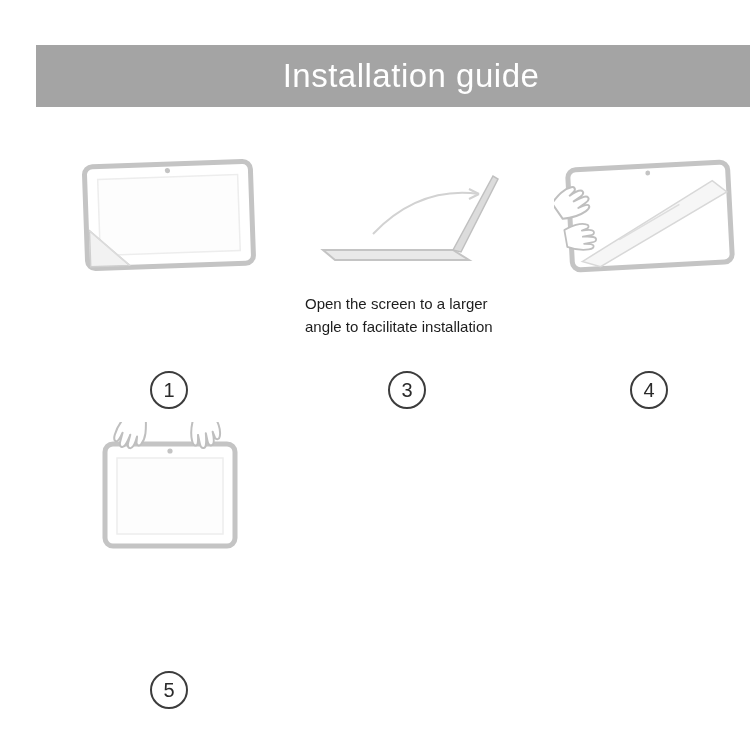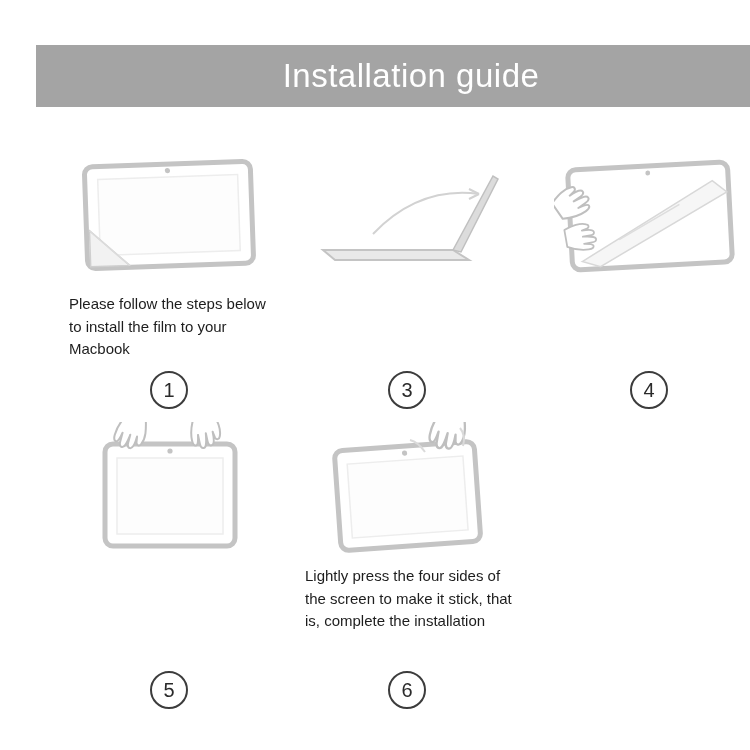--- a/index.html
+++ b/index.html
@@ -60,36 +60,36 @@
         <svg width="190" height="128" viewBox="0 0 190 128">
           <g transform="rotate(-2 95 64)">
             <rect x="12" y="12" width="166" height="102" rx="8" fill="#ffffff" stroke="#c4c4c4" stroke-width="5"></rect>
             <rect x="25" y="25" width="140" height="76" fill="#fdfdfd" stroke="#ededed" stroke-width="1.5"></rect>
             <circle cx="95" cy="18.5" r="2.6" fill="#c4c4c4"></circle>
             <path d="M15,112 L54,112 L15,76 Z" fill="#f2f2f2" stroke="#cfcfcf" stroke-width="1.5"></path>
             <path d="M15,76 Q32,92 54,112" fill="none" stroke="#dcdcdc" stroke-width="1.5"></path>
           </g>
         </svg>
       </div>
-      <div class="caption">Please follow the steps below to install the film to your Macbook</div>
       <div class="numwrap">
         <div class="numcircle">1</div>
       </div>
     </div>
 
 
     <div class="step">
       <div class="illus">
         <svg width="200" height="128" viewBox="0 0 200 128">
           <path d="M16,98 L146,98 L162,108 L28,108 Z" fill="#e9e9e9" stroke="#c4c4c4" stroke-width="2"></path>
           <path d="M146,98 L186,24 L191,27 L154,100 Z" fill="#dcdcdc" stroke="#c0c0c0" stroke-width="1.5"></path>
           <path d="M66,82 Q112,34 172,42" fill="none" stroke="#d2d2d2" stroke-width="2"></path>
           <path d="M172,42 l-10,-5 M172,42 l-10,5" fill="none" stroke="#d2d2d2" stroke-width="2"></path>
         </svg>
       </div>
+      <div class="caption">Open the screen to a larger angle to facilitate installation</div>
       <div class="numwrap">
         <div class="numcircle">3</div>
       </div>
     </div>
 
     <div class="step">
       <div class="illus">
         <svg width="190" height="128" viewBox="0 0 190 128">
           <g transform="rotate(-3 95 64)">
             <rect x="16" y="14" width="160" height="100" rx="8" fill="#ffffff" stroke="#c4c4c4" stroke-width="5"></rect>
@@ -114,32 +114,15 @@
           <circle cx="101" cy="29" r="2.6" fill="#c4c4c4"></circle>
           <use href="#hand" transform="translate(42,-6) rotate(195 20 20)"></use>
           <use href="#hand" transform="translate(118,-8) rotate(168 20 20)"></use>
         </svg>
       </div>
       <div class="numwrap">
         <div class="numcircle">5</div>
       </div>
     </div>
 
-    <div class="step">
-      <div class="illus">
-        <svg width="200" height="132" viewBox="0 0 200 132">
-          <g transform="rotate(-4 100 66)">
-            <rect x="30" y="24" width="140" height="100" rx="8" fill="#ffffff" stroke="#c4c4c4" stroke-width="5"></rect>
-            <rect x="42" y="38" width="116" height="74" fill="#fdfdfd" stroke="#ededed" stroke-width="1.5"></rect>
-            <circle cx="100" cy="31" r="2.6" fill="#c4c4c4"></circle>
-          </g>
-          <use href="#hand" transform="translate(124,-4) rotate(190 20 20) scale(1.15)"></use>
-          <path d="M118,30 q-7,-10 -15,-12 M156,24 q3,-11 -3,-18" fill="none" stroke="#dadada" stroke-width="2"></path>
-        </svg>
-      </div>
-      <div class="caption">Lightly press the four sides of the screen to make it stick, that is, complete the installation</div>
-      <div class="numwrap">
-        <div class="numcircle">6</div>
-      </div>
-    </div>
 
   </div>
 </div>
 
 </body></html>

